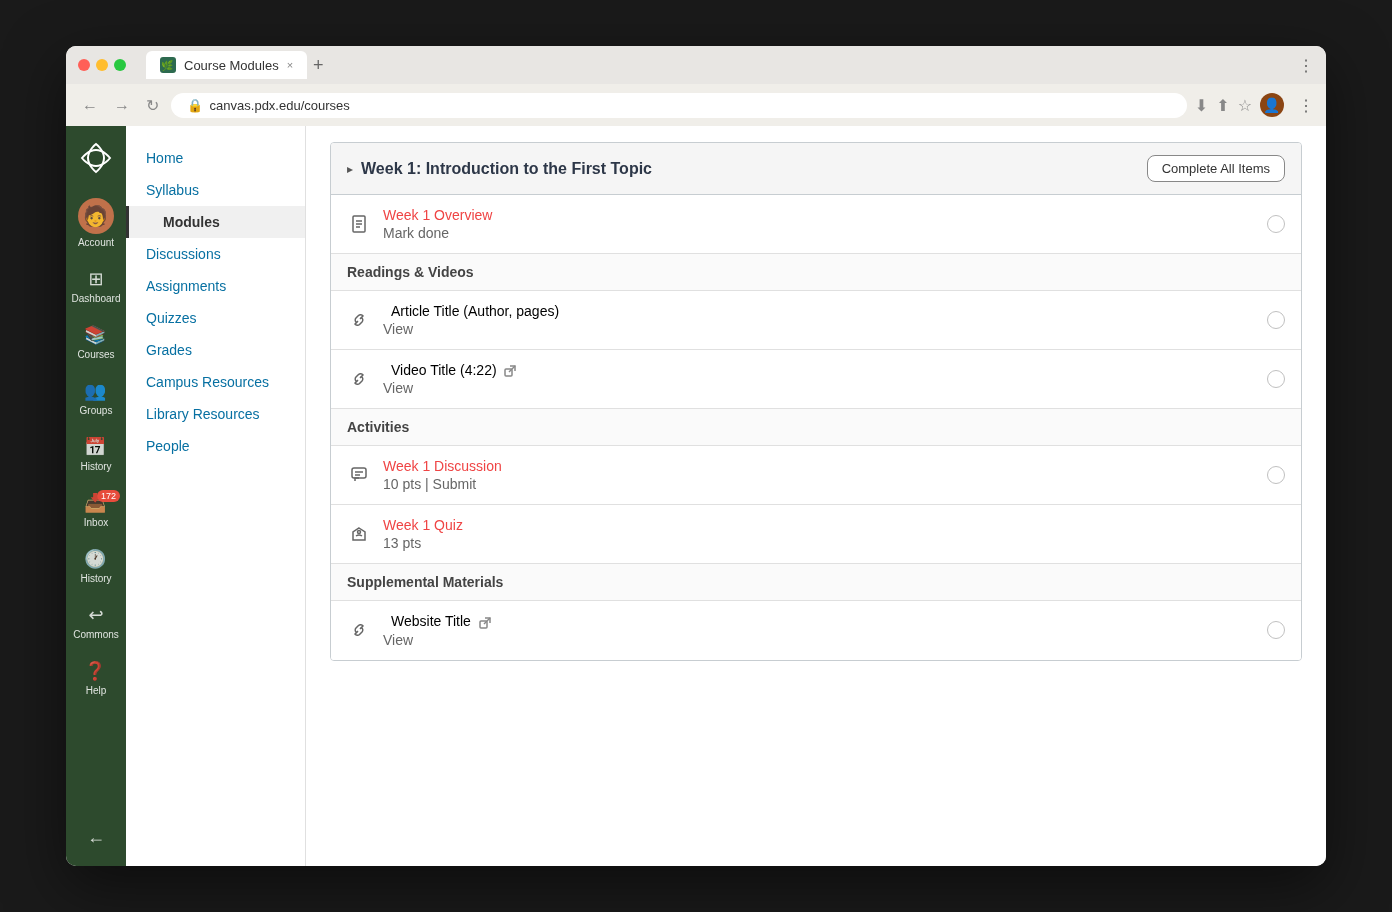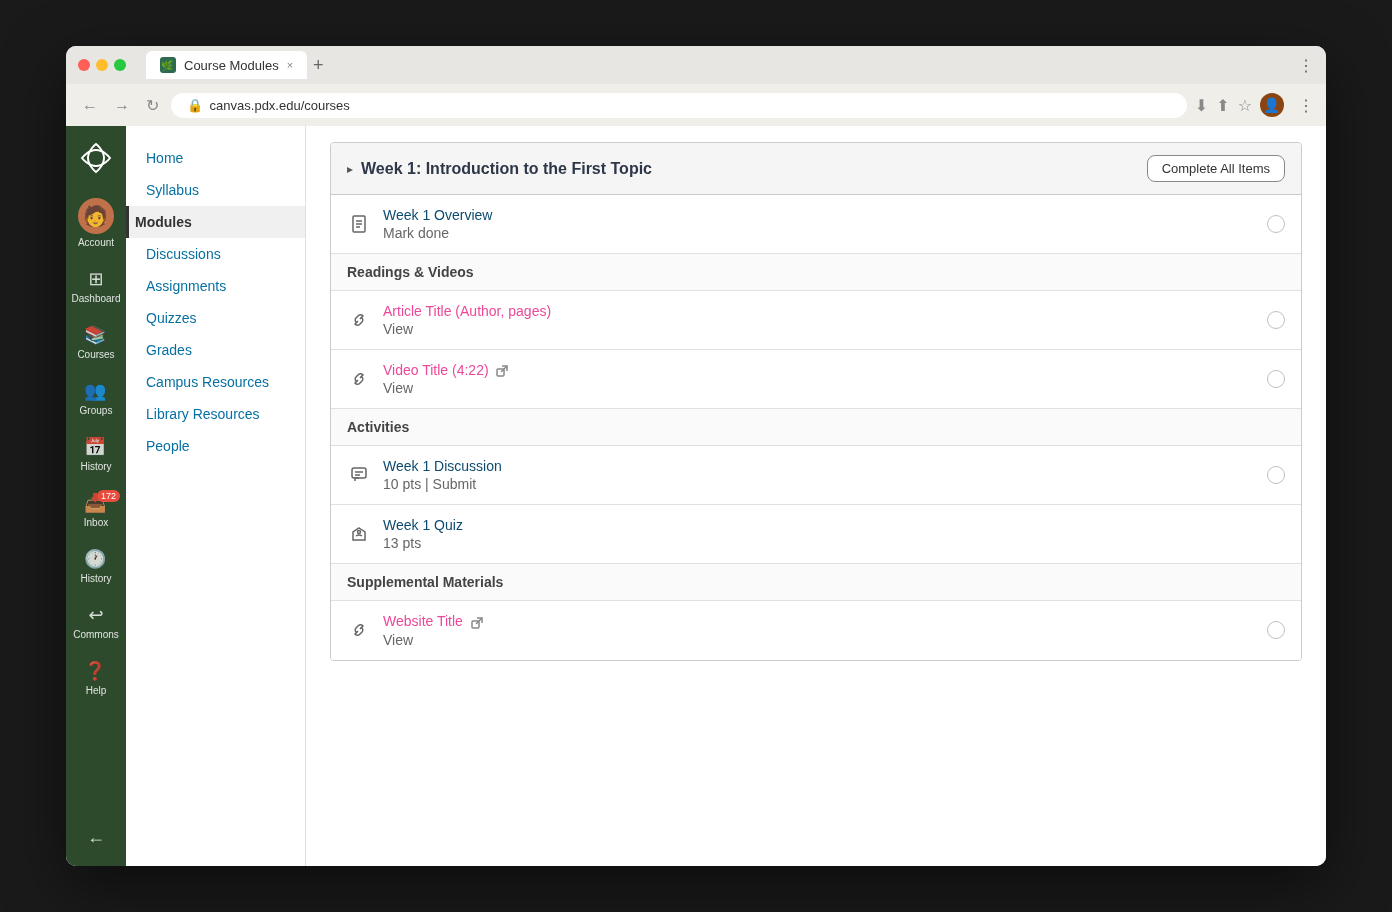--- a/index.html
+++ b/index.html
@@ -162,21 +162,21 @@
       font-size: 14px;
       color: #0770a2;
       text-decoration: none;
       cursor: pointer;
     }
     .course-nav-item.active {
       background: #f0f0f0;
       color: #333;
       font-weight: 600;
       border-left: 3px solid #333;
-      padding-left: 6px;
+      padding-left: 34px;
     }
 
     
     .main-content {
       flex: 1;
       background: #fff;
       overflow-y: auto;
       padding: 16px 24px;
     }
 
@@ -225,22 +225,22 @@
       width: 24px;
       height: 24px;
       display: flex;
       align-items: center;
       justify-content: center;
       color: #666;
       font-size: 14px;
       flex-shrink: 0;
     }
     .item-content { flex: 1; }
-    .item-title { font-size: 14px; color: #0c4a6e; font-weight: 500; }
-    .item-title.link { color: #ec4899; cursor: pointer; }
+    .item-title { font-size: 14px; color: #ef4444; font-weight: 500; }
+    .item-title.link { color: #000000; cursor: pointer; margin-left: 8px; }
     .item-subtitle { font-size: 14px; color: #666; margin-top: 2px; }
     .item-checkbox {
       width: 18px;
       height: 18px;
       border: 1px solid #c0c0c0;
       border-radius: 50%;
       flex-shrink: 0;
     }
     .section-header {
       background: #fafafa;

